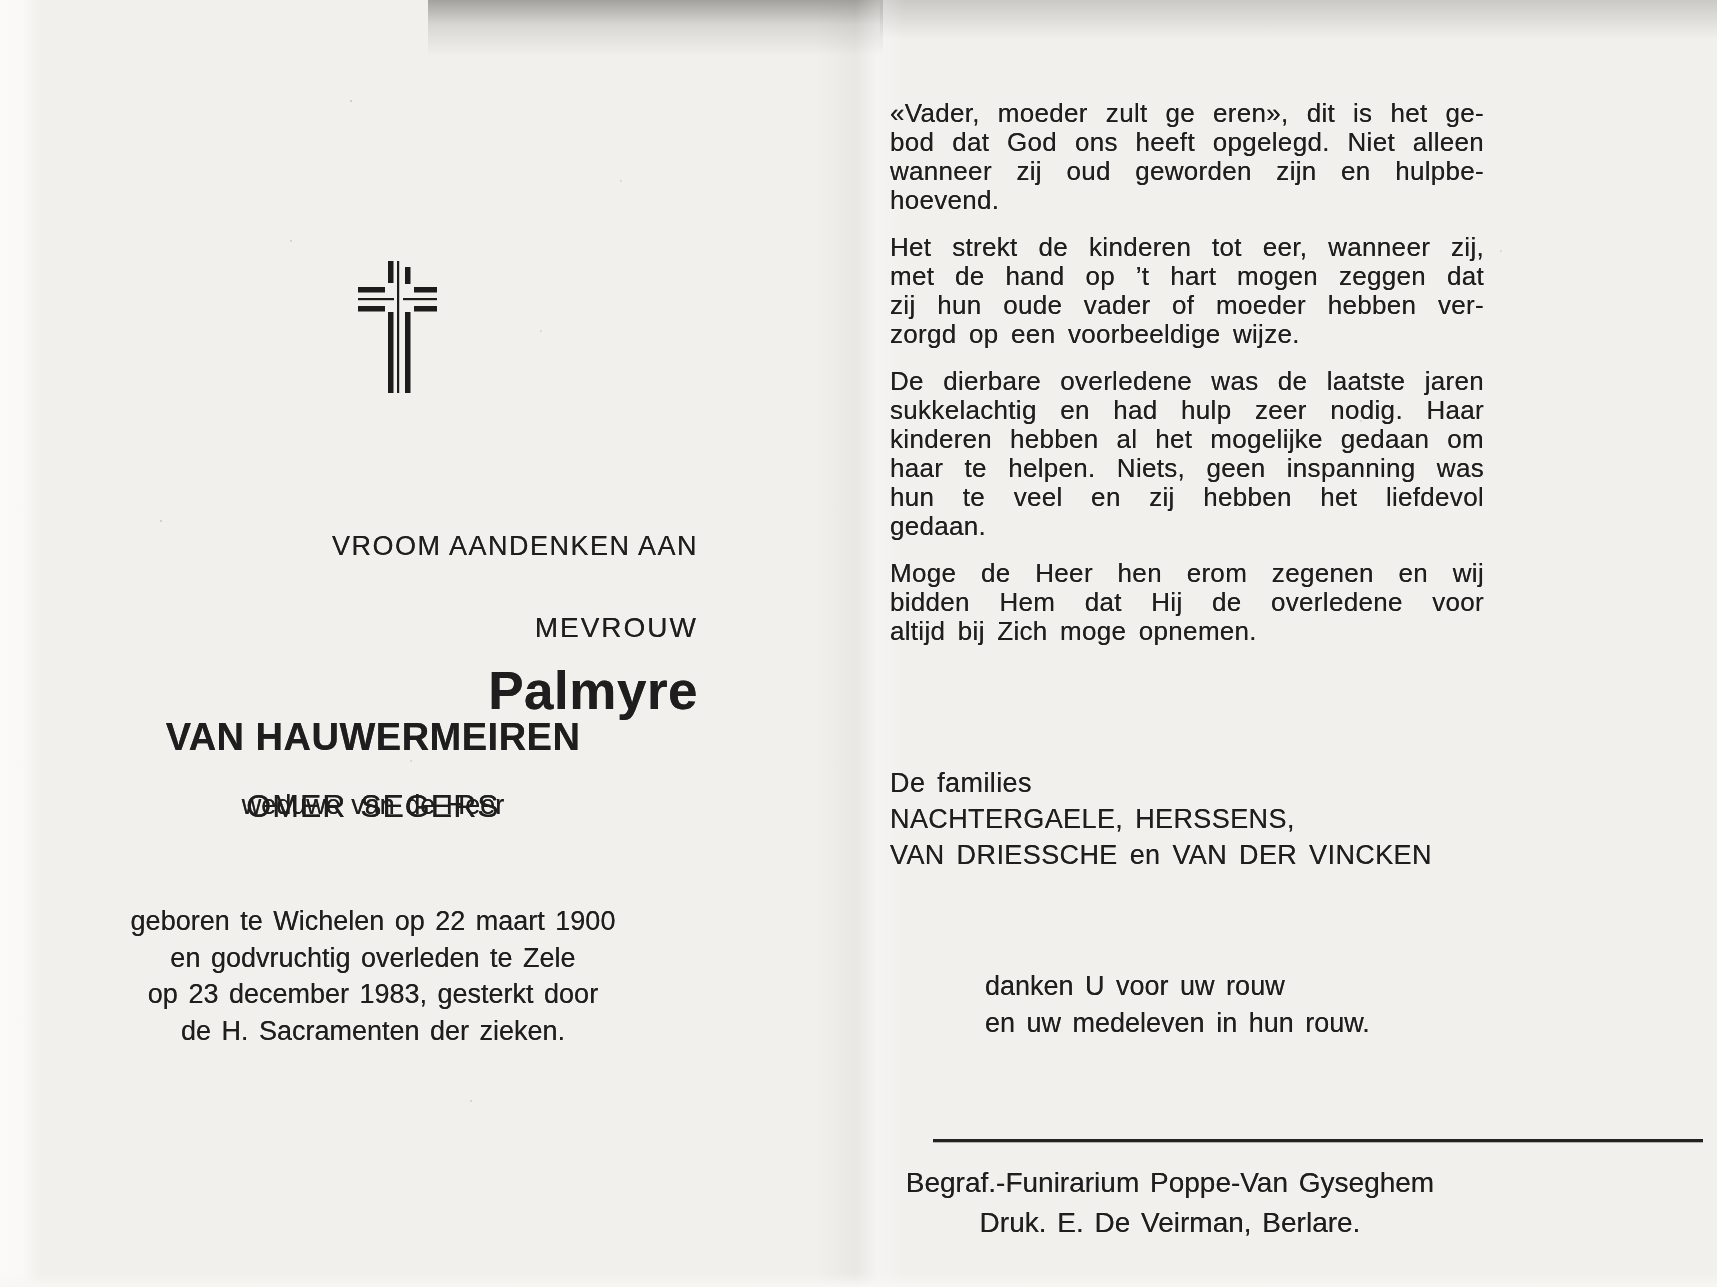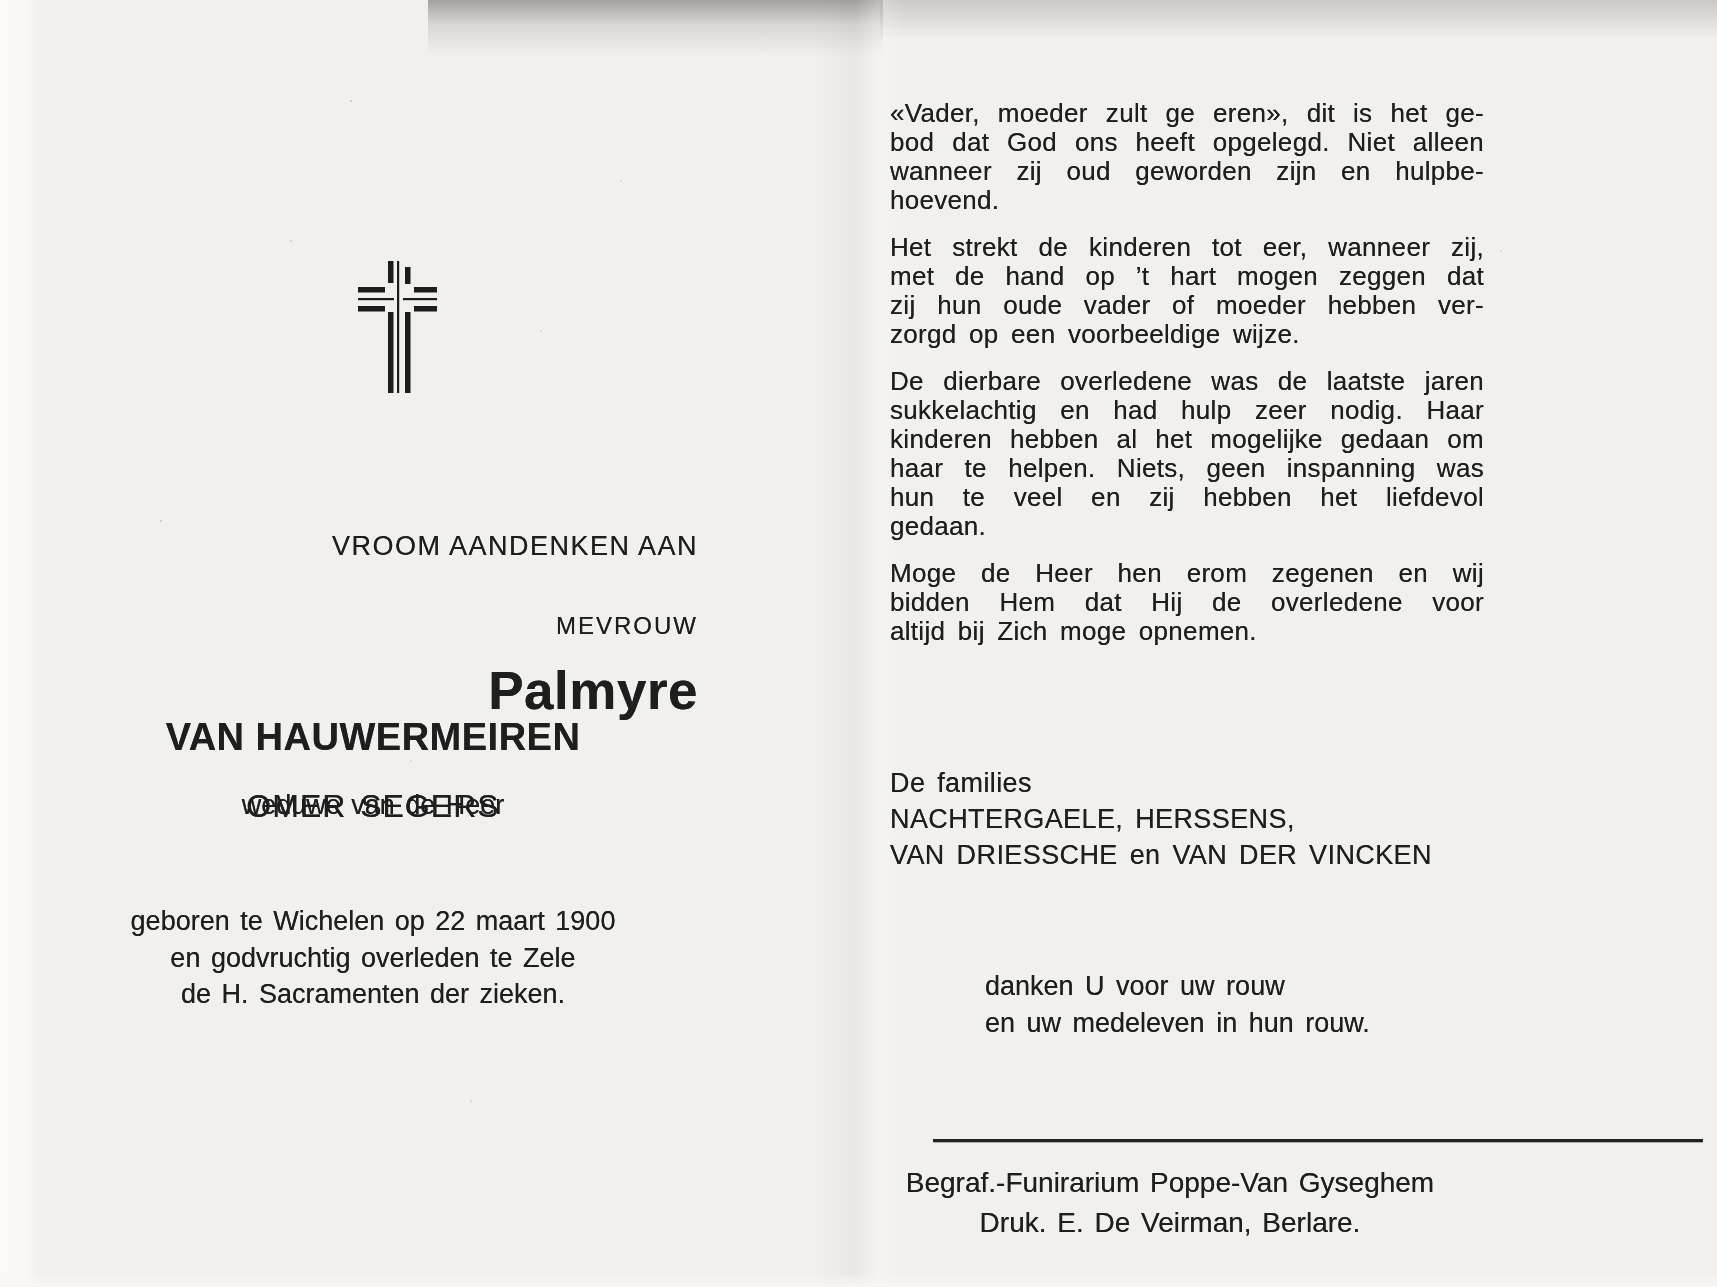--- a/index.html
+++ b/index.html
@@ -27,21 +27,21 @@
       1150px 150px 0 rgba(95,95,95,0.2), 630px 540px 0 rgba(95,95,95,0.22),
       120px 1000px 0 rgba(95,95,95,0.25), -100px 860px 0 rgba(95,95,95,0.2),
       1010px 320px 0 rgba(95,95,95,0.18), 60px 660px 0 rgba(95,95,95,0.2);}
   .ink{text-shadow:0 0 0.45px rgba(25,25,25,0.8);}
 
   
   .cross{position:absolute;left:358px;top:261px;width:80px;height:132px;}
   .col-a{position:absolute;left:98px;width:600px;text-align:right;}
   .col-b{position:absolute;left:73px;width:600px;text-align:center;}
   .heading{top:531px;font-size:27px;letter-spacing:1.5px;}
-  .salutation{top:612px;font-size:24px;letter-spacing:2px;}
+  .salutation{top:612px;font-size:28px;letter-spacing:2px;}
   .first-name{top:660px;font-size:53px;font-weight:bold;letter-spacing:0.5px;}
   .last-name{top:716px;font-size:38px;font-weight:bold;letter-spacing:0.5px;}
   .widow{top:790px;font-size:27px;word-spacing:3px;}
   .husband{top:788px;font-size:32px;letter-spacing:1px;word-spacing:4px;}
   .dates{top:903px;font-size:27px;word-spacing:3px;}
   .dates .tline{line-height:36.5px;}
 
   
   .paras{position:absolute;left:890px;top:99px;width:594px;font-size:26px;
     letter-spacing:0.3px;word-spacing:5px;}
@@ -95,20 +95,21 @@
 
     <div class="col-a heading ink">VROOM AANDENKEN AAN</div>
     <div class="col-a salutation ink">MEVROUW</div>
     <div class="col-a first-name ink">Palmyre</div>
     <div class="col-b last-name ink">VAN HAUWERMEIREN</div>
     <div class="col-b widow ink">weduwe van de Heer</div>
     <div class="col-b husband ink">OMER SEGERS</div>
     <div class="col-b dates ink">
         <div class="tline">geboren te Wichelen op 22 maart 1900</div>
         <div class="tline">en godvruchtig overleden te Zele</div>
+        <div class="tline">op 23 december 1983, gesterkt door</div>
         <div class="tline">de H. Sacramenten der zieken.</div>
       </div>
   </section>
 
   <section>
     <div class="paras ink">
         <div class="para">
           <div class="tline">«Vader, moeder zult ge eren», dit is het ge-</div>
           <div class="tline">bod dat God ons heeft opgelegd. Niet alleen</div>
           <div class="tline">wanneer zij oud geworden zijn en hulpbe-</div>

